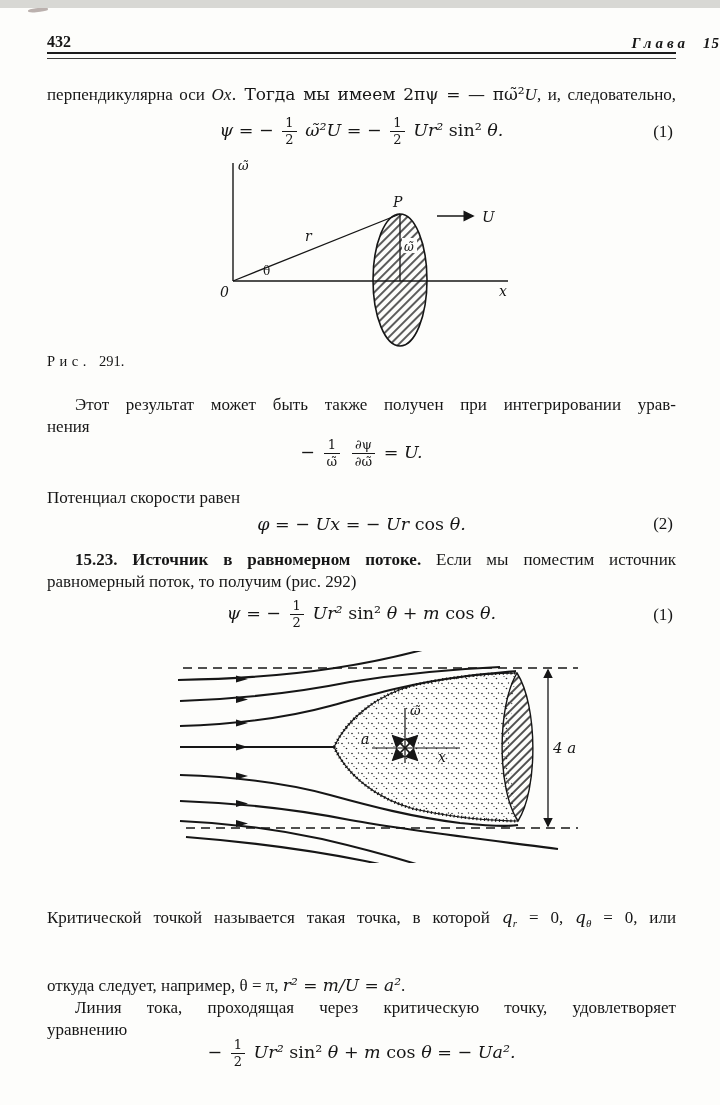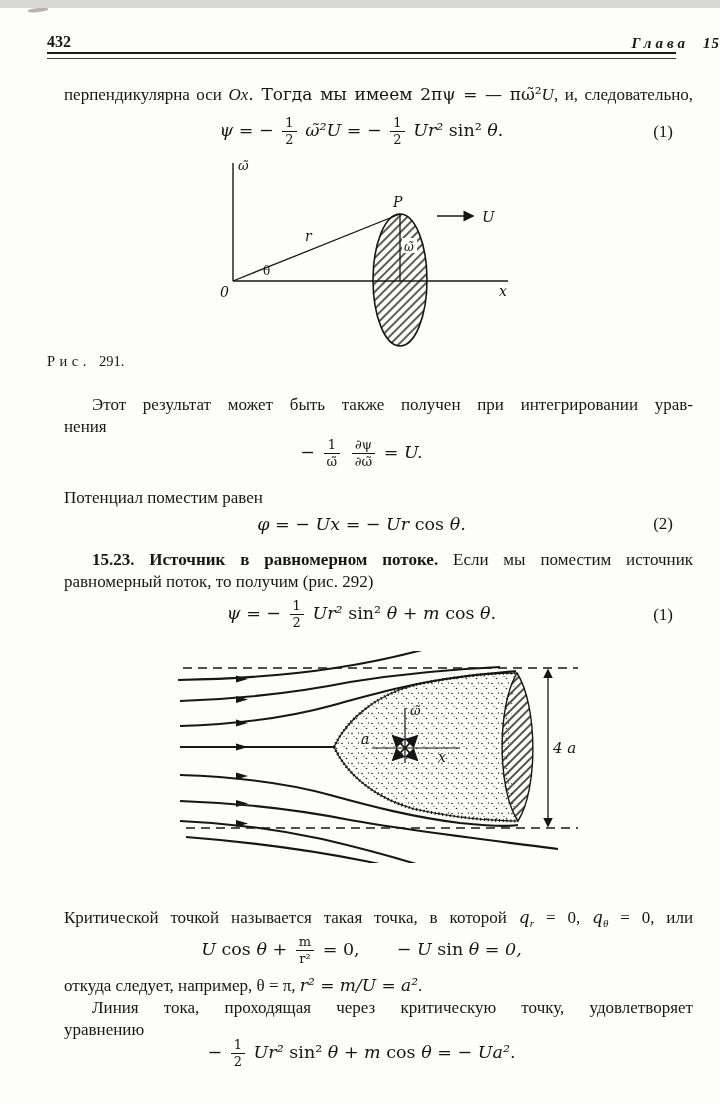--- a/index.html
+++ b/index.html
@@ -1,18 +1,18 @@
 <!DOCTYPE html>
 <html><head>
 <meta charset="utf-8">
 <style>
   html,body{margin:0;padding:0;background:#d8d8d4;}
   .page{position:relative;width:720px;height:1105px;margin:8px auto;background:#fdfdfb;
         font-family:"Liberation Serif",serif;color:#161616;overflow:hidden;}
-  .txt{position:absolute;left:64px;width:629px;font-size:17px;line-height:22px;}
+  .txt{position:absolute;left:47px;width:629px;font-size:17px;line-height:22px;}
   .jline{text-align:justify;text-align-last:justify;}
   .ind{text-indent:28px;}
   .it{font-style:italic;}
   .up{font-style:normal;text-align:center;}
   .mt{font-family:"DejaVu Serif",serif;text-align:right;}
   b{font-weight:700;}
   sub{font-size:11px;font-style:italic;}
   .gap{display:inline-block;width:26px;}
   
   .pgnum{position:absolute;left:47px;top:25px;font-size:16px;font-weight:700;}
@@ -103,21 +103,21 @@
   </div>
 
   <div class="eq" style="top:429px">
     <span class="up">−</span>
     <span class="frac"><span class="n">1</span><span class="d">ω̃</span></span>
     <span class="frac"><span class="n">∂ψ</span><span class="d">∂ω̃</span></span>
     <span class="it">= U.</span>
   </div>
 
   <div class="txt" style="top:479px">
-    <span>Потенциал поместим равен</span>
+    <span>Потенциал скорости равен</span>
   </div>
 
   <div class="eq" style="top:506px">
     <span class="it">φ = − Ux = − Ur</span>
     <span class="up">cos</span>
     <span class="it">θ.</span>
     <span class="tag">(2)</span>
   </div>
 
   <div class="txt jline ind" style="top:541px">
@@ -202,31 +202,20 @@
     <text x="260" y="64" font-size="13" font-style="italic">ω̃</text>
     <text x="288" y="111" font-size="14" font-style="italic">x</text>
     <text x="211" y="93" font-size="14" font-style="italic">a</text>
   </svg>
 
   <div class="txt jline" style="top:898px">
     <span>Критической точкой называется такая точка, в которой </span><span class="it mt">q</span><sub>r</sub><span> = 0,</span>
     <span class="it mt">q</span><sub>θ</sub><span> = 0,  или</span>
   </div>
 
-  <div class="eq" style="top:926px">
-    <span class="it">U</span>
-    <span class="up">cos</span>
-    <span class="it">θ +</span>
-    <span class="frac"><span class="n">m</span><span class="d">r²</span></span>
-    <span class="up">= 0,</span>
-    <span class="gap"></span>
-    <span class="it">− U</span>
-    <span class="up">sin</span>
-    <span class="it">θ = 0,</span>
-  </div>
 
   <div class="txt" style="top:966px">
     <span>откуда следует, например, θ = π, </span><span class="it mt">r² = m/U = a²</span><span>.</span>
   </div>
 
   <div class="txt jline ind" style="top:989px">
     <span>Линия тока, проходящая через критическую точку, удовлетворяет</span>
   </div>
   <div class="txt" style="top:1011px">
     <span>уравнению</span>

